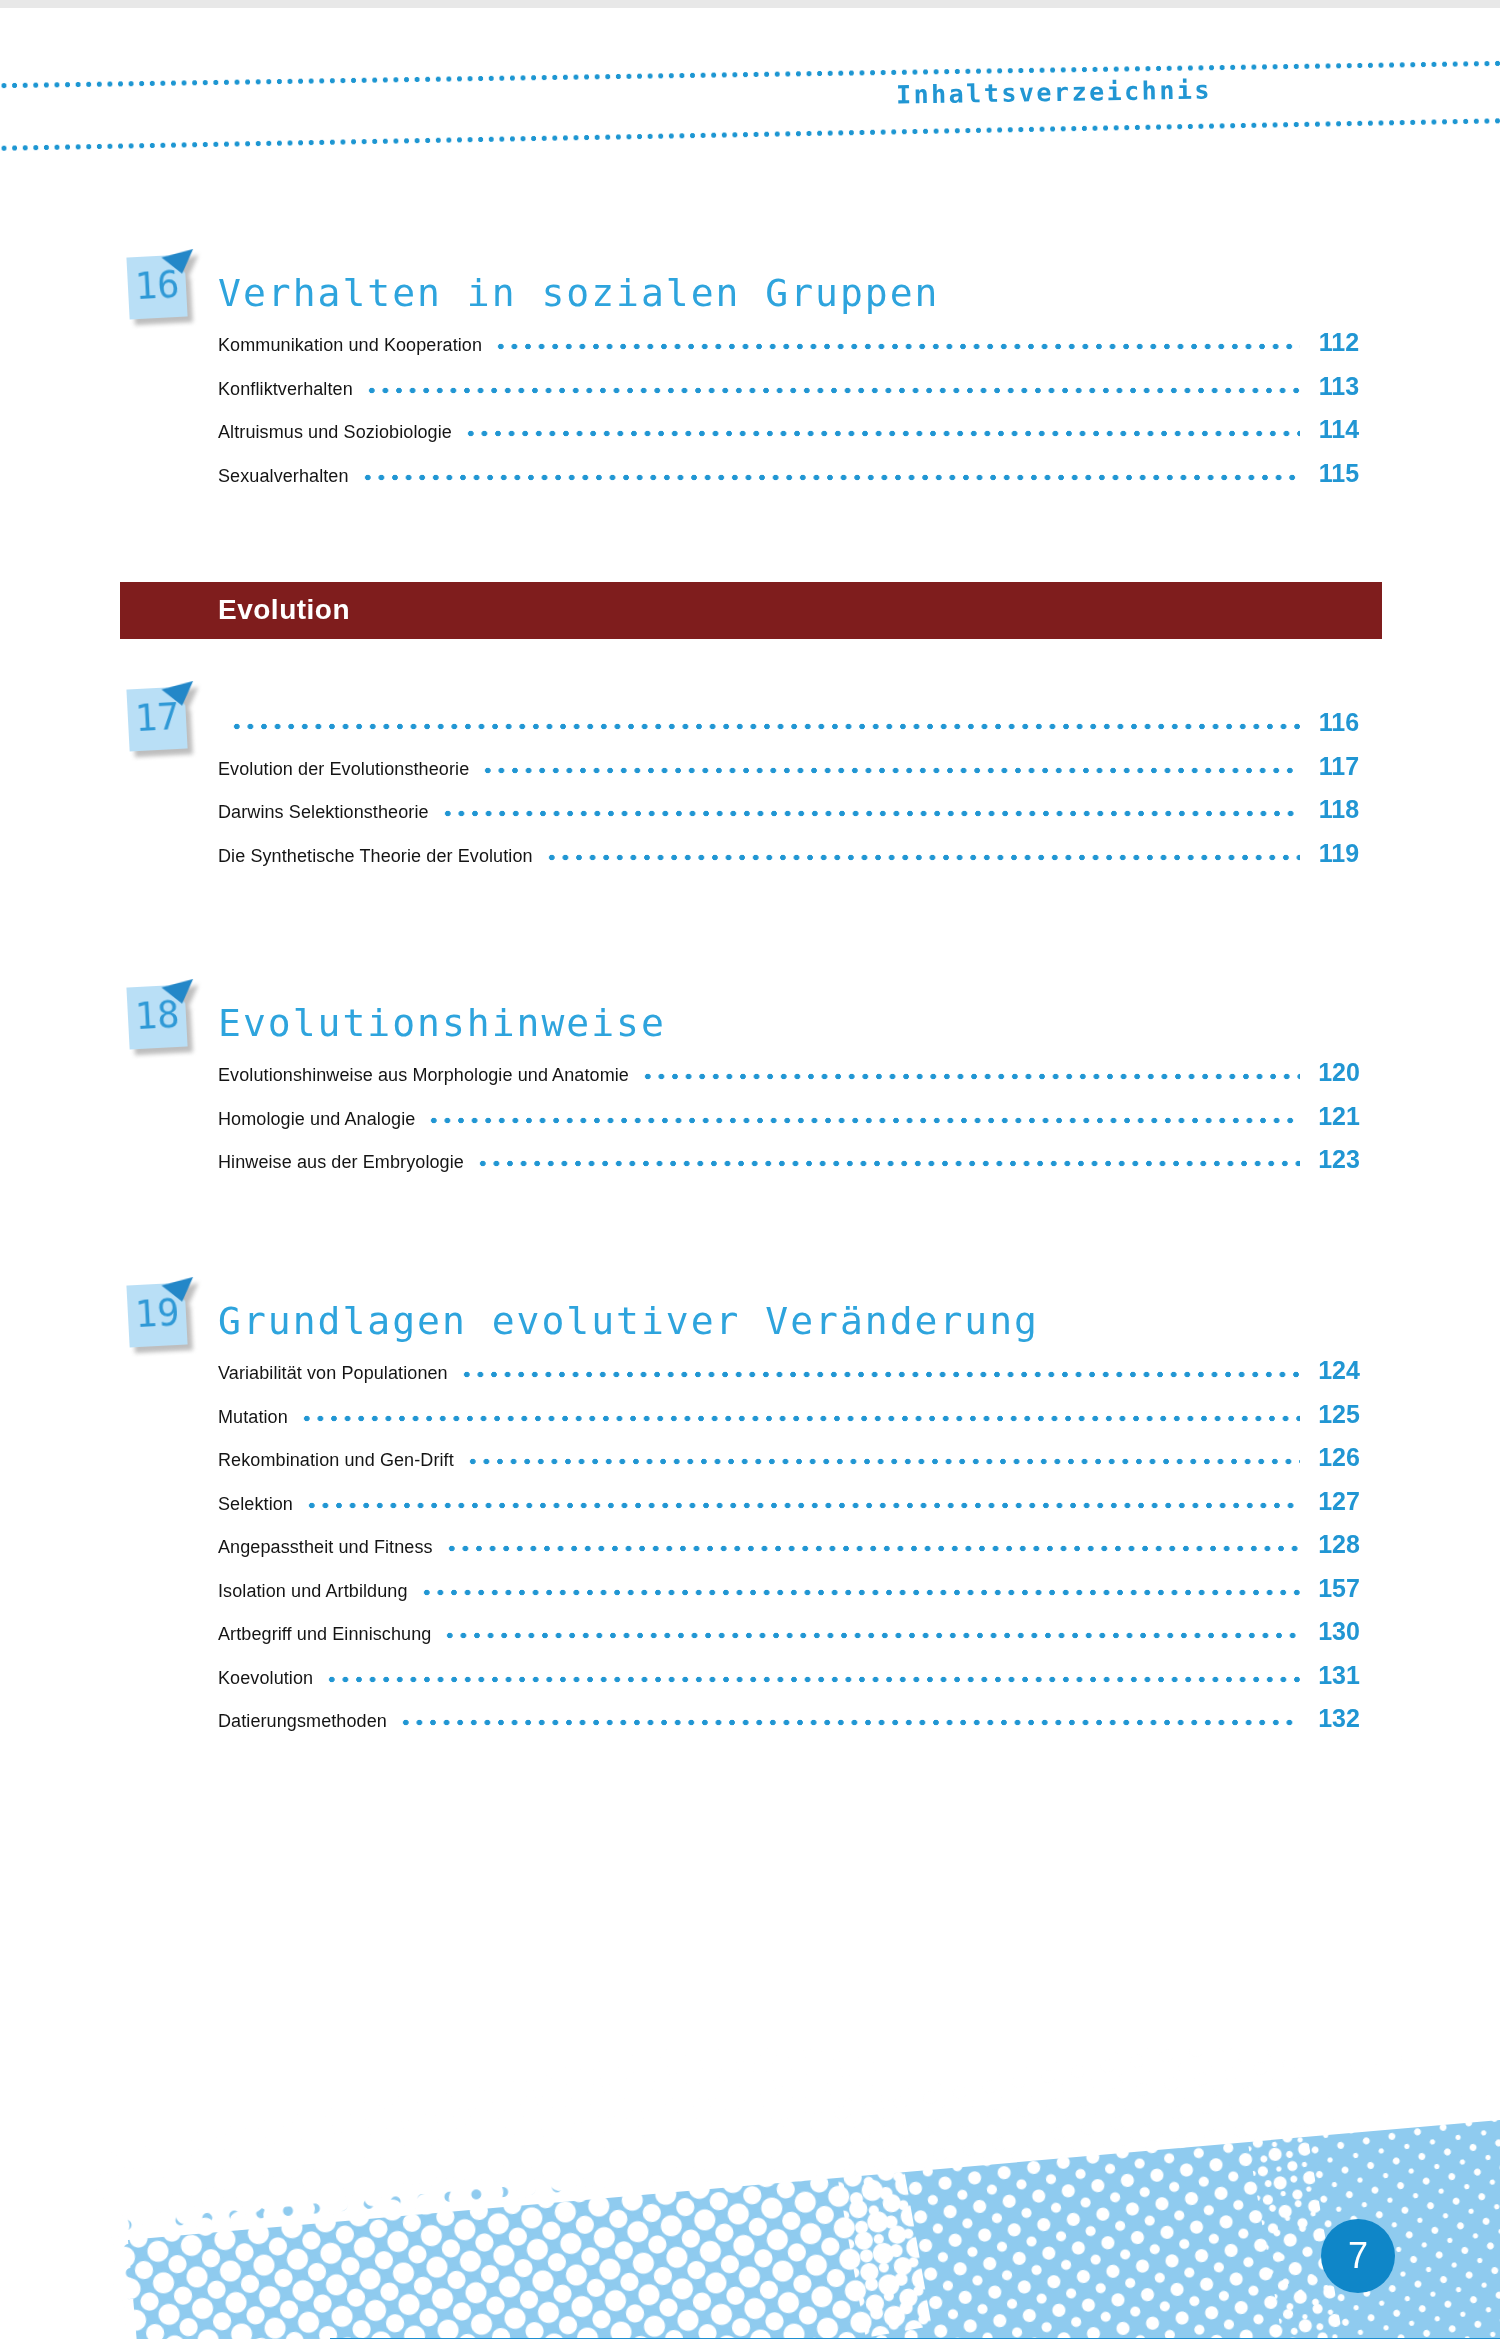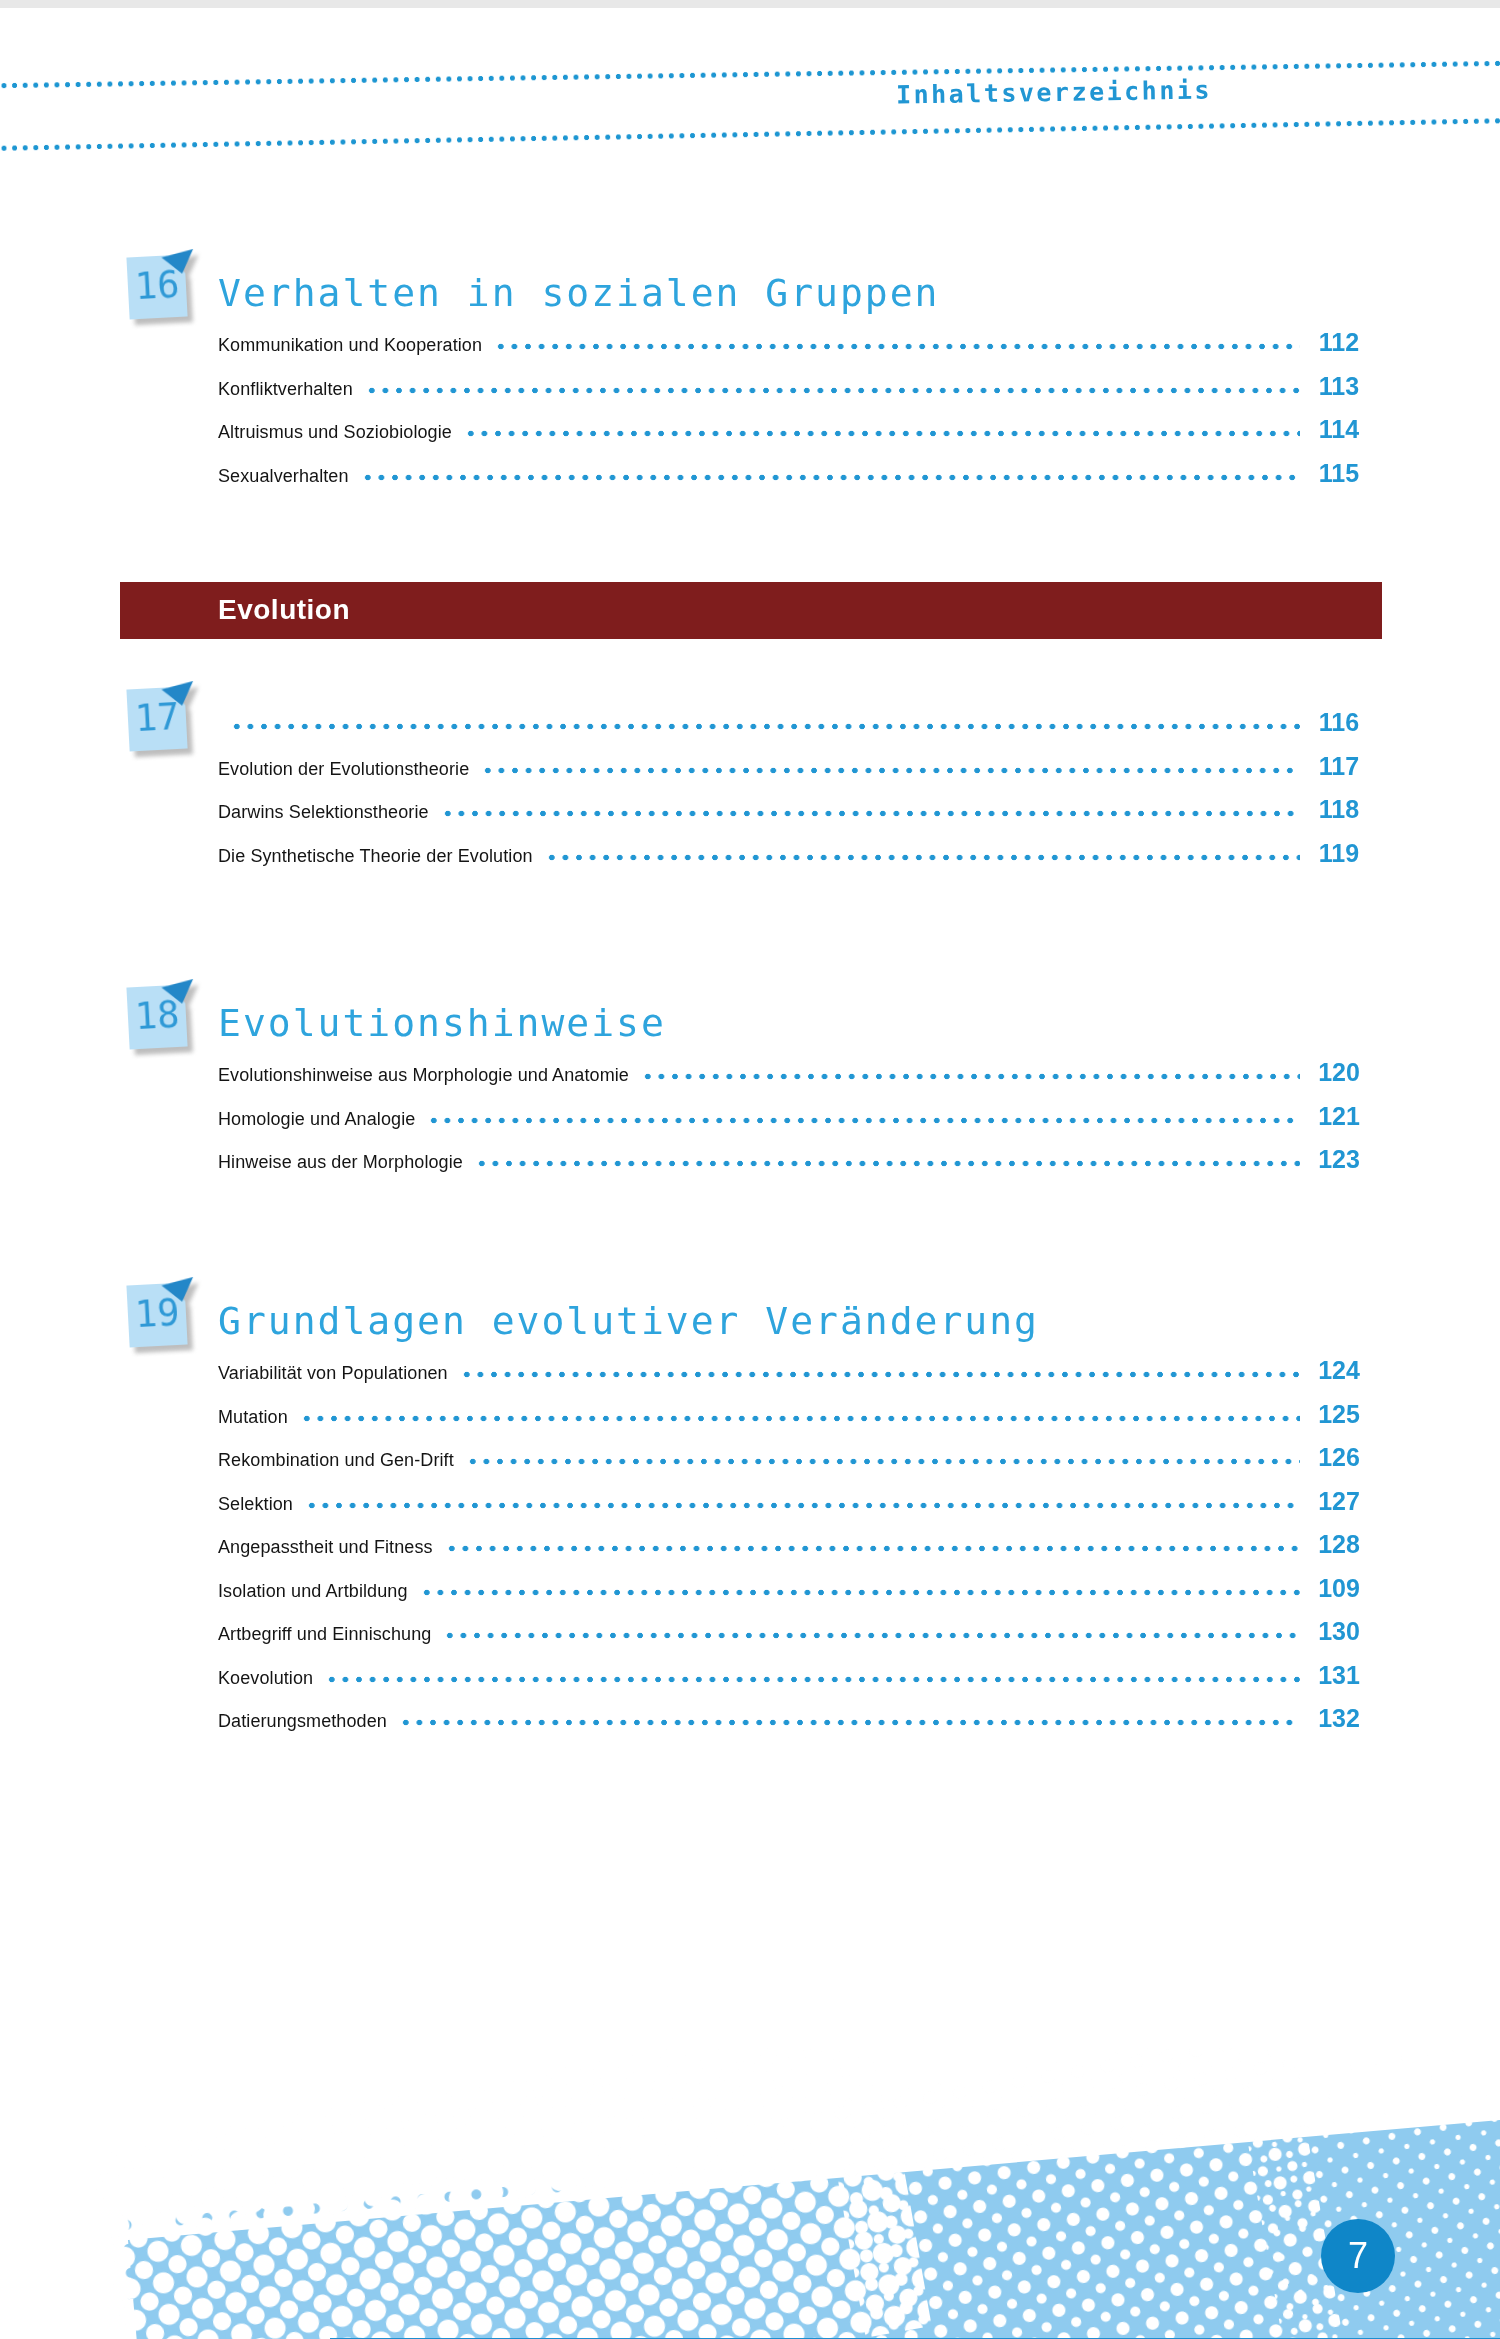--- a/index.html
+++ b/index.html
@@ -210,21 +210,21 @@
         <span class="elabel">Evolutionshinweise aus Morphologie und Anatomie</span>
         <span class="leader"></span>
         <span class="epage">120</span>
       </div>
       <div class="entry">
         <span class="elabel">Homologie und Analogie</span>
         <span class="leader"></span>
         <span class="epage">121</span>
       </div>
       <div class="entry">
-        <span class="elabel">Hinweise aus der Morphologie</span>
+        <span class="elabel">Hinweise aus der Embryologie</span>
         <span class="leader"></span>
         <span class="epage">123</span>
       </div>
     </div>
   </div>
 
   <div class="chapter" style="top:1284px;">
     <div class="badge">
       <div class="badge-body"></div>
       <div class="badge-fold"></div>
@@ -253,21 +253,21 @@
         <span class="epage">127</span>
       </div>
       <div class="entry">
         <span class="elabel">Angepasstheit und Fitness</span>
         <span class="leader"></span>
         <span class="epage">128</span>
       </div>
       <div class="entry">
         <span class="elabel">Isolation und Artbildung</span>
         <span class="leader"></span>
-        <span class="epage">109</span>
+        <span class="epage">157</span>
       </div>
       <div class="entry">
         <span class="elabel">Artbegriff und Einnischung</span>
         <span class="leader"></span>
         <span class="epage">130</span>
       </div>
       <div class="entry">
         <span class="elabel">Koevolution</span>
         <span class="leader"></span>
         <span class="epage">131</span>

